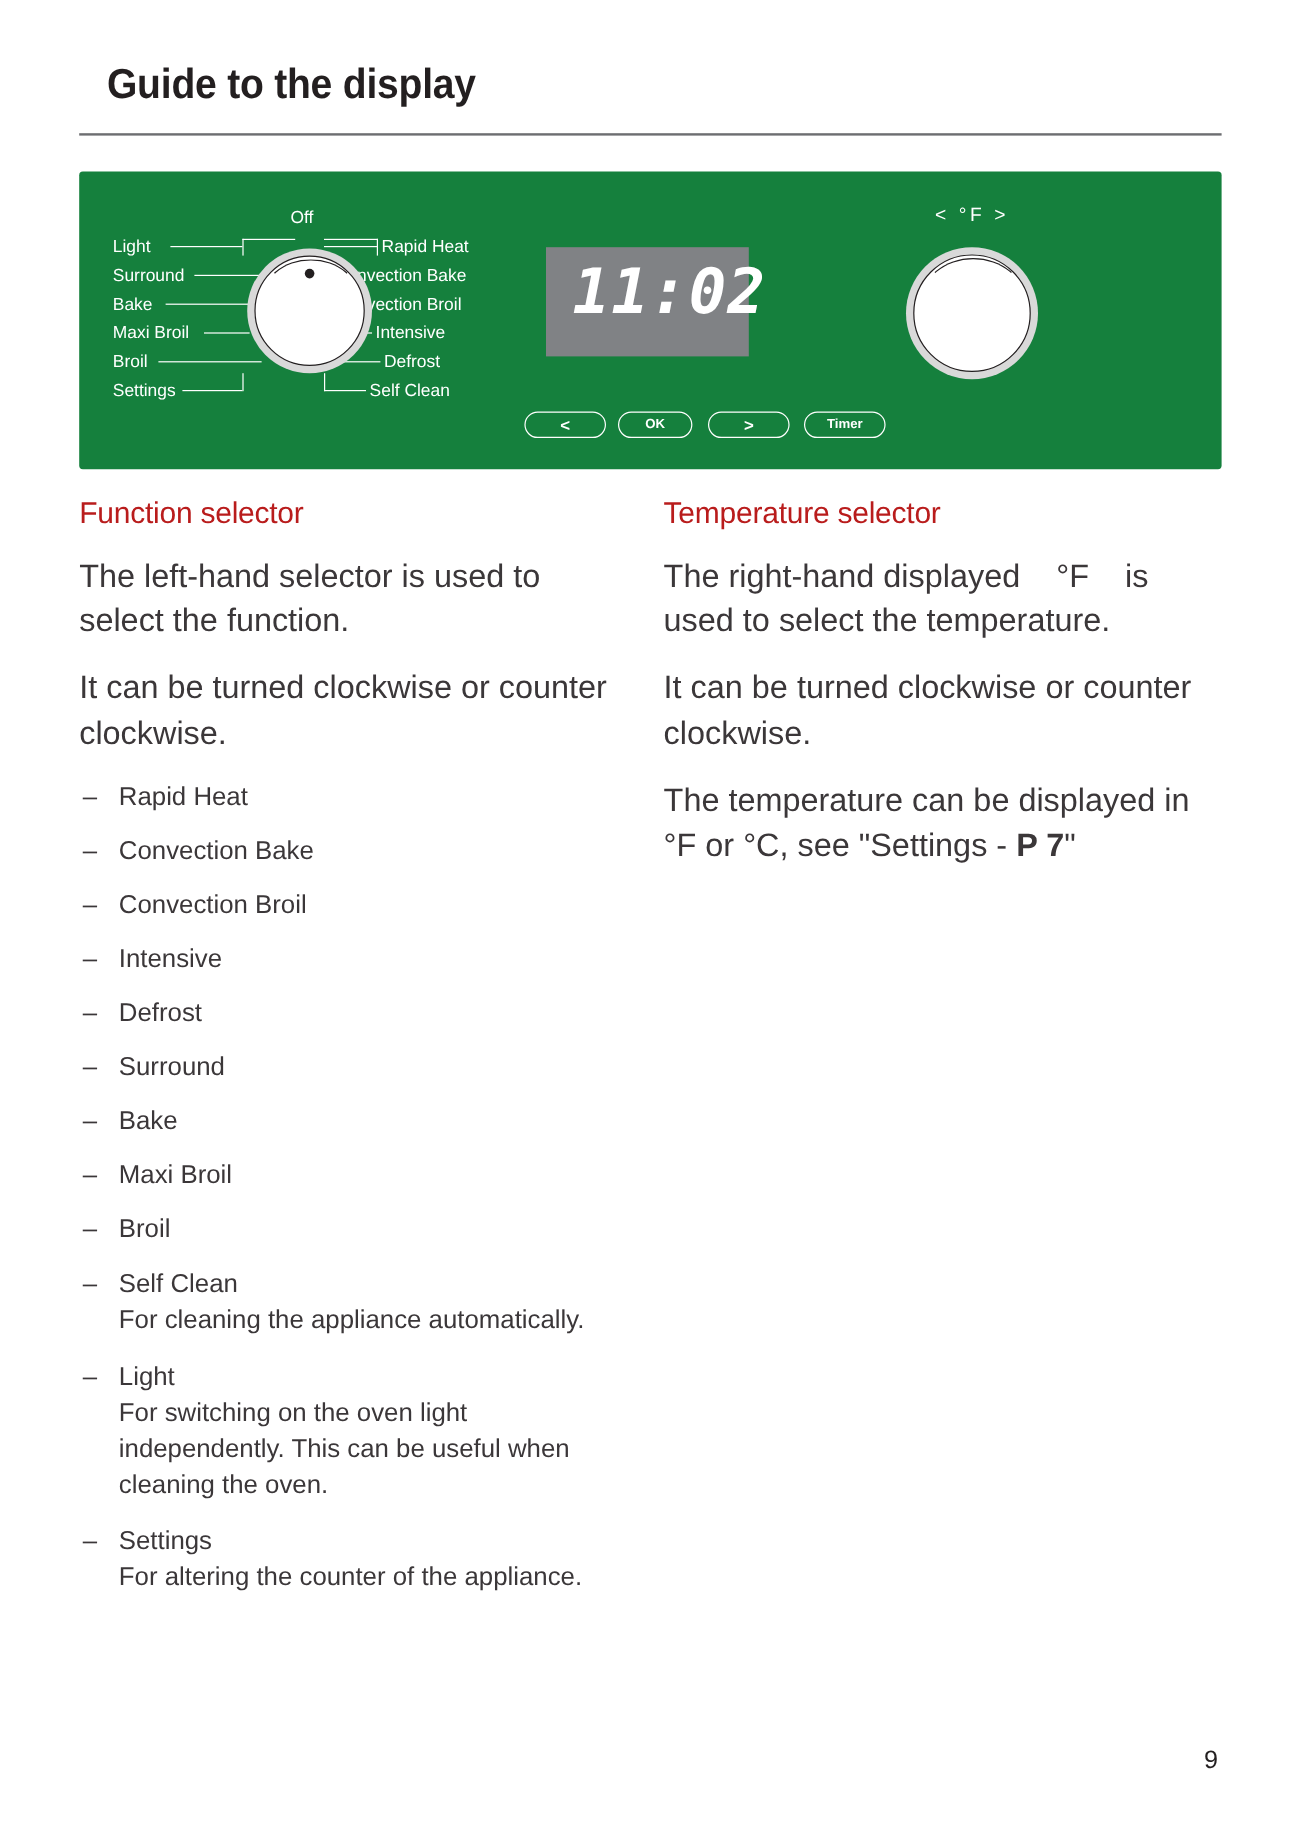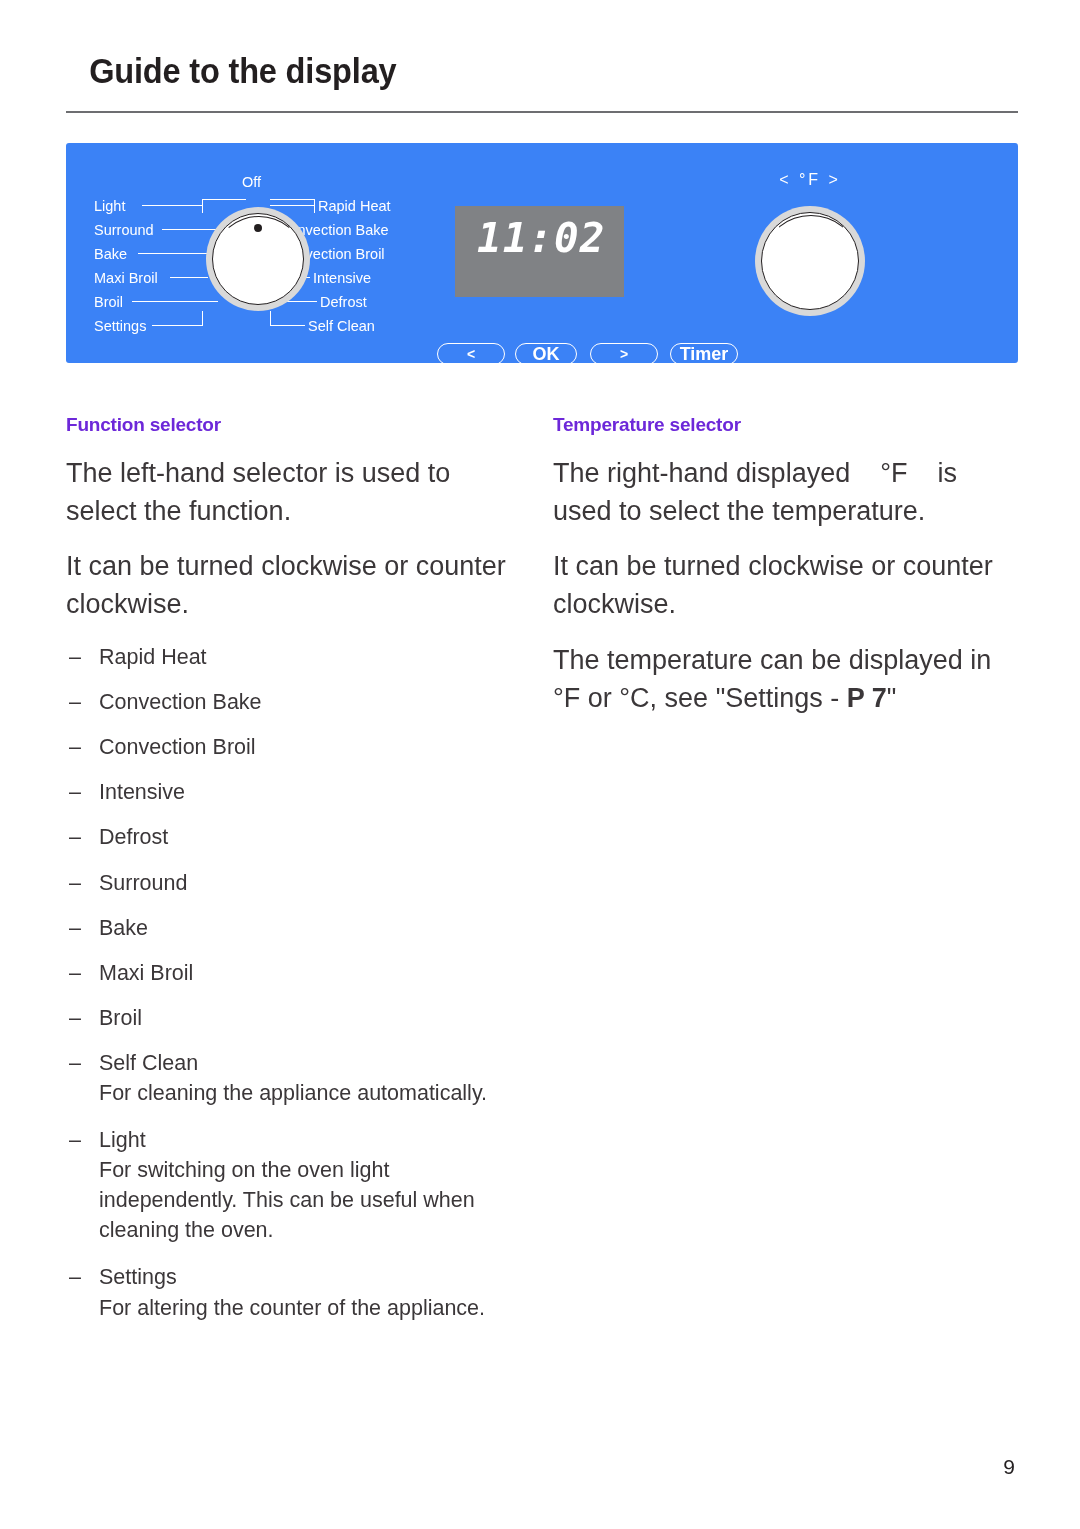--- a/index.html
+++ b/index.html
@@ -42,22 +42,22 @@
     height: 2px;
     background: #6d6e71;
   }
 
   
   .control-panel {
     position: absolute;
     left: 66px;
     top: 143px;
     width: 952px;
-    height: 220px;
-    background: #3b82f6;
+    height: 248px;
+    background: #15803d;
     border-radius: 3px;
   }
 
   
   .fn-knob {
     position: absolute;
     left: 140px;
     top: 64px;
     width: 104px;
     height: 104px;
@@ -159,21 +159,21 @@
     height: 91px;
     background: #808285;
   }
   .lcd .time {
     position: absolute;
     left: 22px;
     top: 12px;
     color: #ffffff;
     font-family: "DejaVu Sans Mono", monospace;
     font-weight: bold;
-    font-size: 41px;
+    font-size: 52px;
     font-style: italic;
     letter-spacing: 1px;
     line-height: 1;
   }
 
   
   .panel-label {
     position: absolute;
     color: #ffffff;
     font-size: 14.5px;
@@ -194,43 +194,43 @@
     width: 1.4px;
   }
 
   
   .btn {
     position: absolute;
     height: 22px;
     border: 1.5px solid #ffffff;
     border-radius: 11px;
     color: #ffffff;
-    font-size: 18px;
+    font-size: 11px;
     font-weight: bold;
     display: flex;
     align-items: center;
     justify-content: center;
     box-sizing: border-box;
   }
   .btn.arrow { font-weight: bold; font-size: 14px; }
 
   
   .col {
     position: absolute;
     top: 415px;
     width: 455px;
   }
   .col-left { left: 66px; }
   .col-right { left: 553px; width: 465px; }
 
   h2.section-title {
     margin: 0 0 19px 0;
-    font-size: 19px;
-    font-weight: bold;
-    color: #6d28d9;
+    font-size: 25px;
+    font-weight: normal;
+    color: #b91c1c;
     line-height: 1.1;
     letter-spacing: -0.2px;
   }
   p.para {
     margin: 0 0 18px 0;
     font-size: 27px;
     line-height: 1.40;
     color: #3b3739;
   }
 

